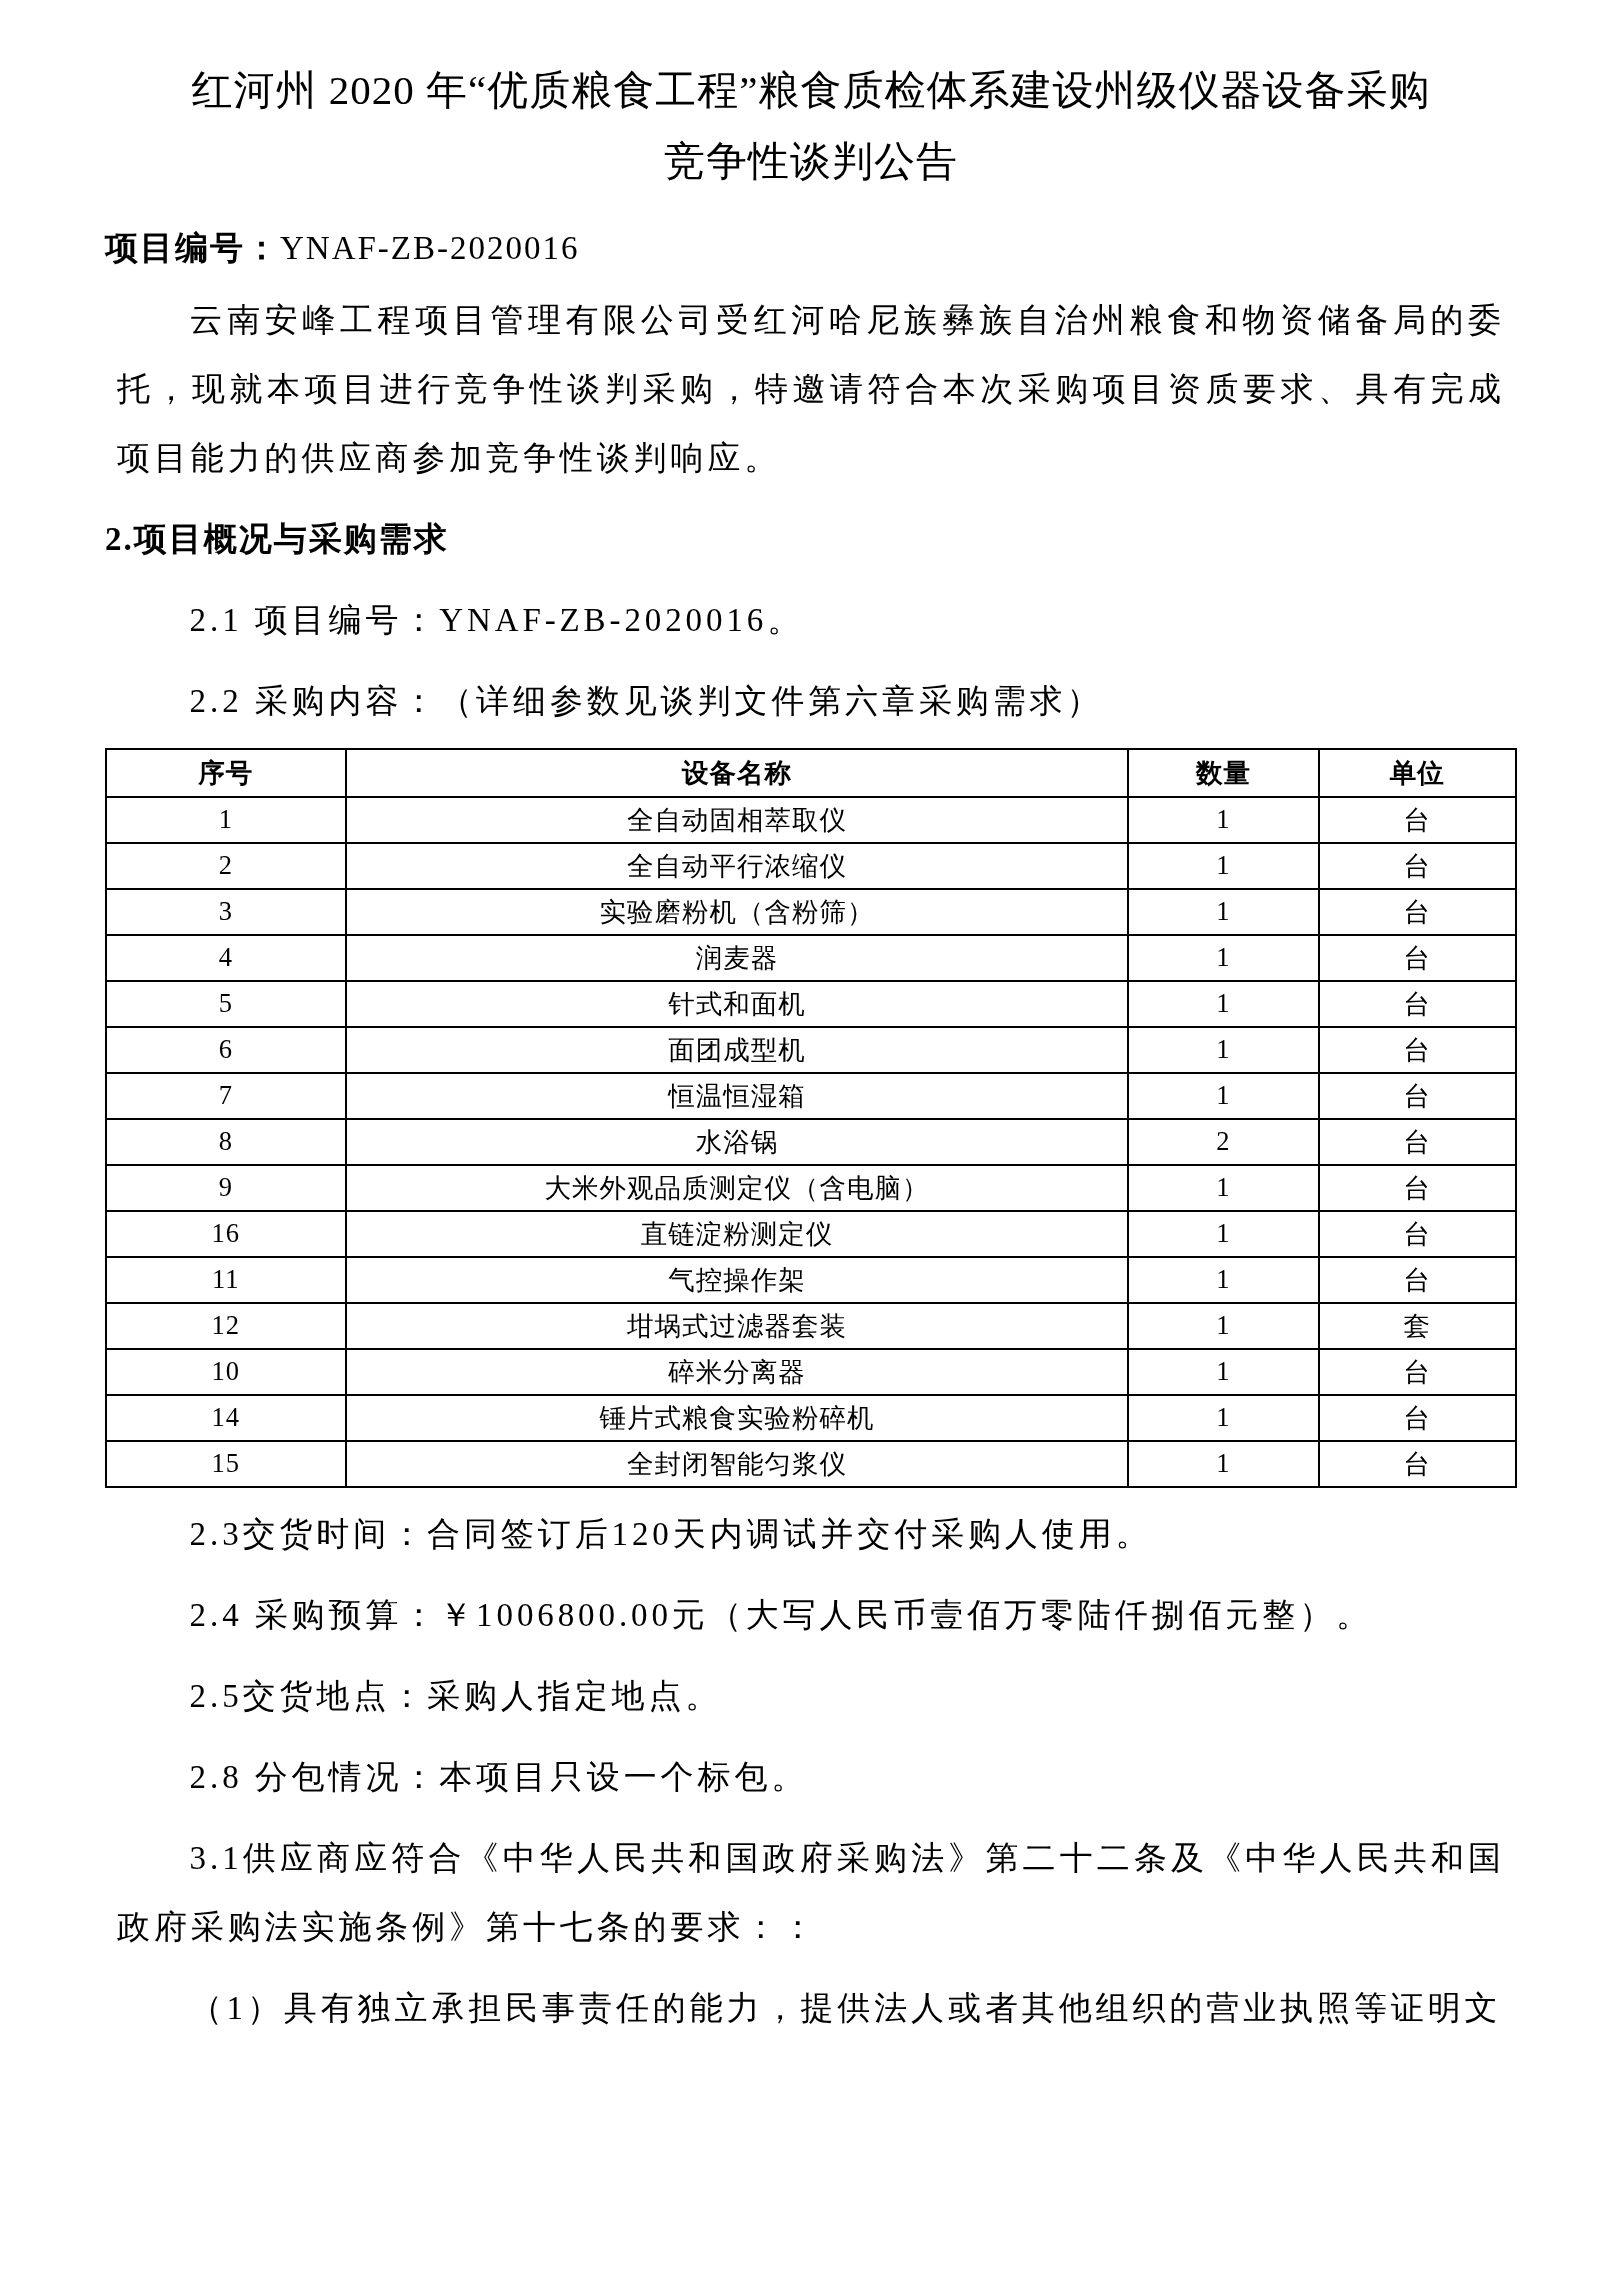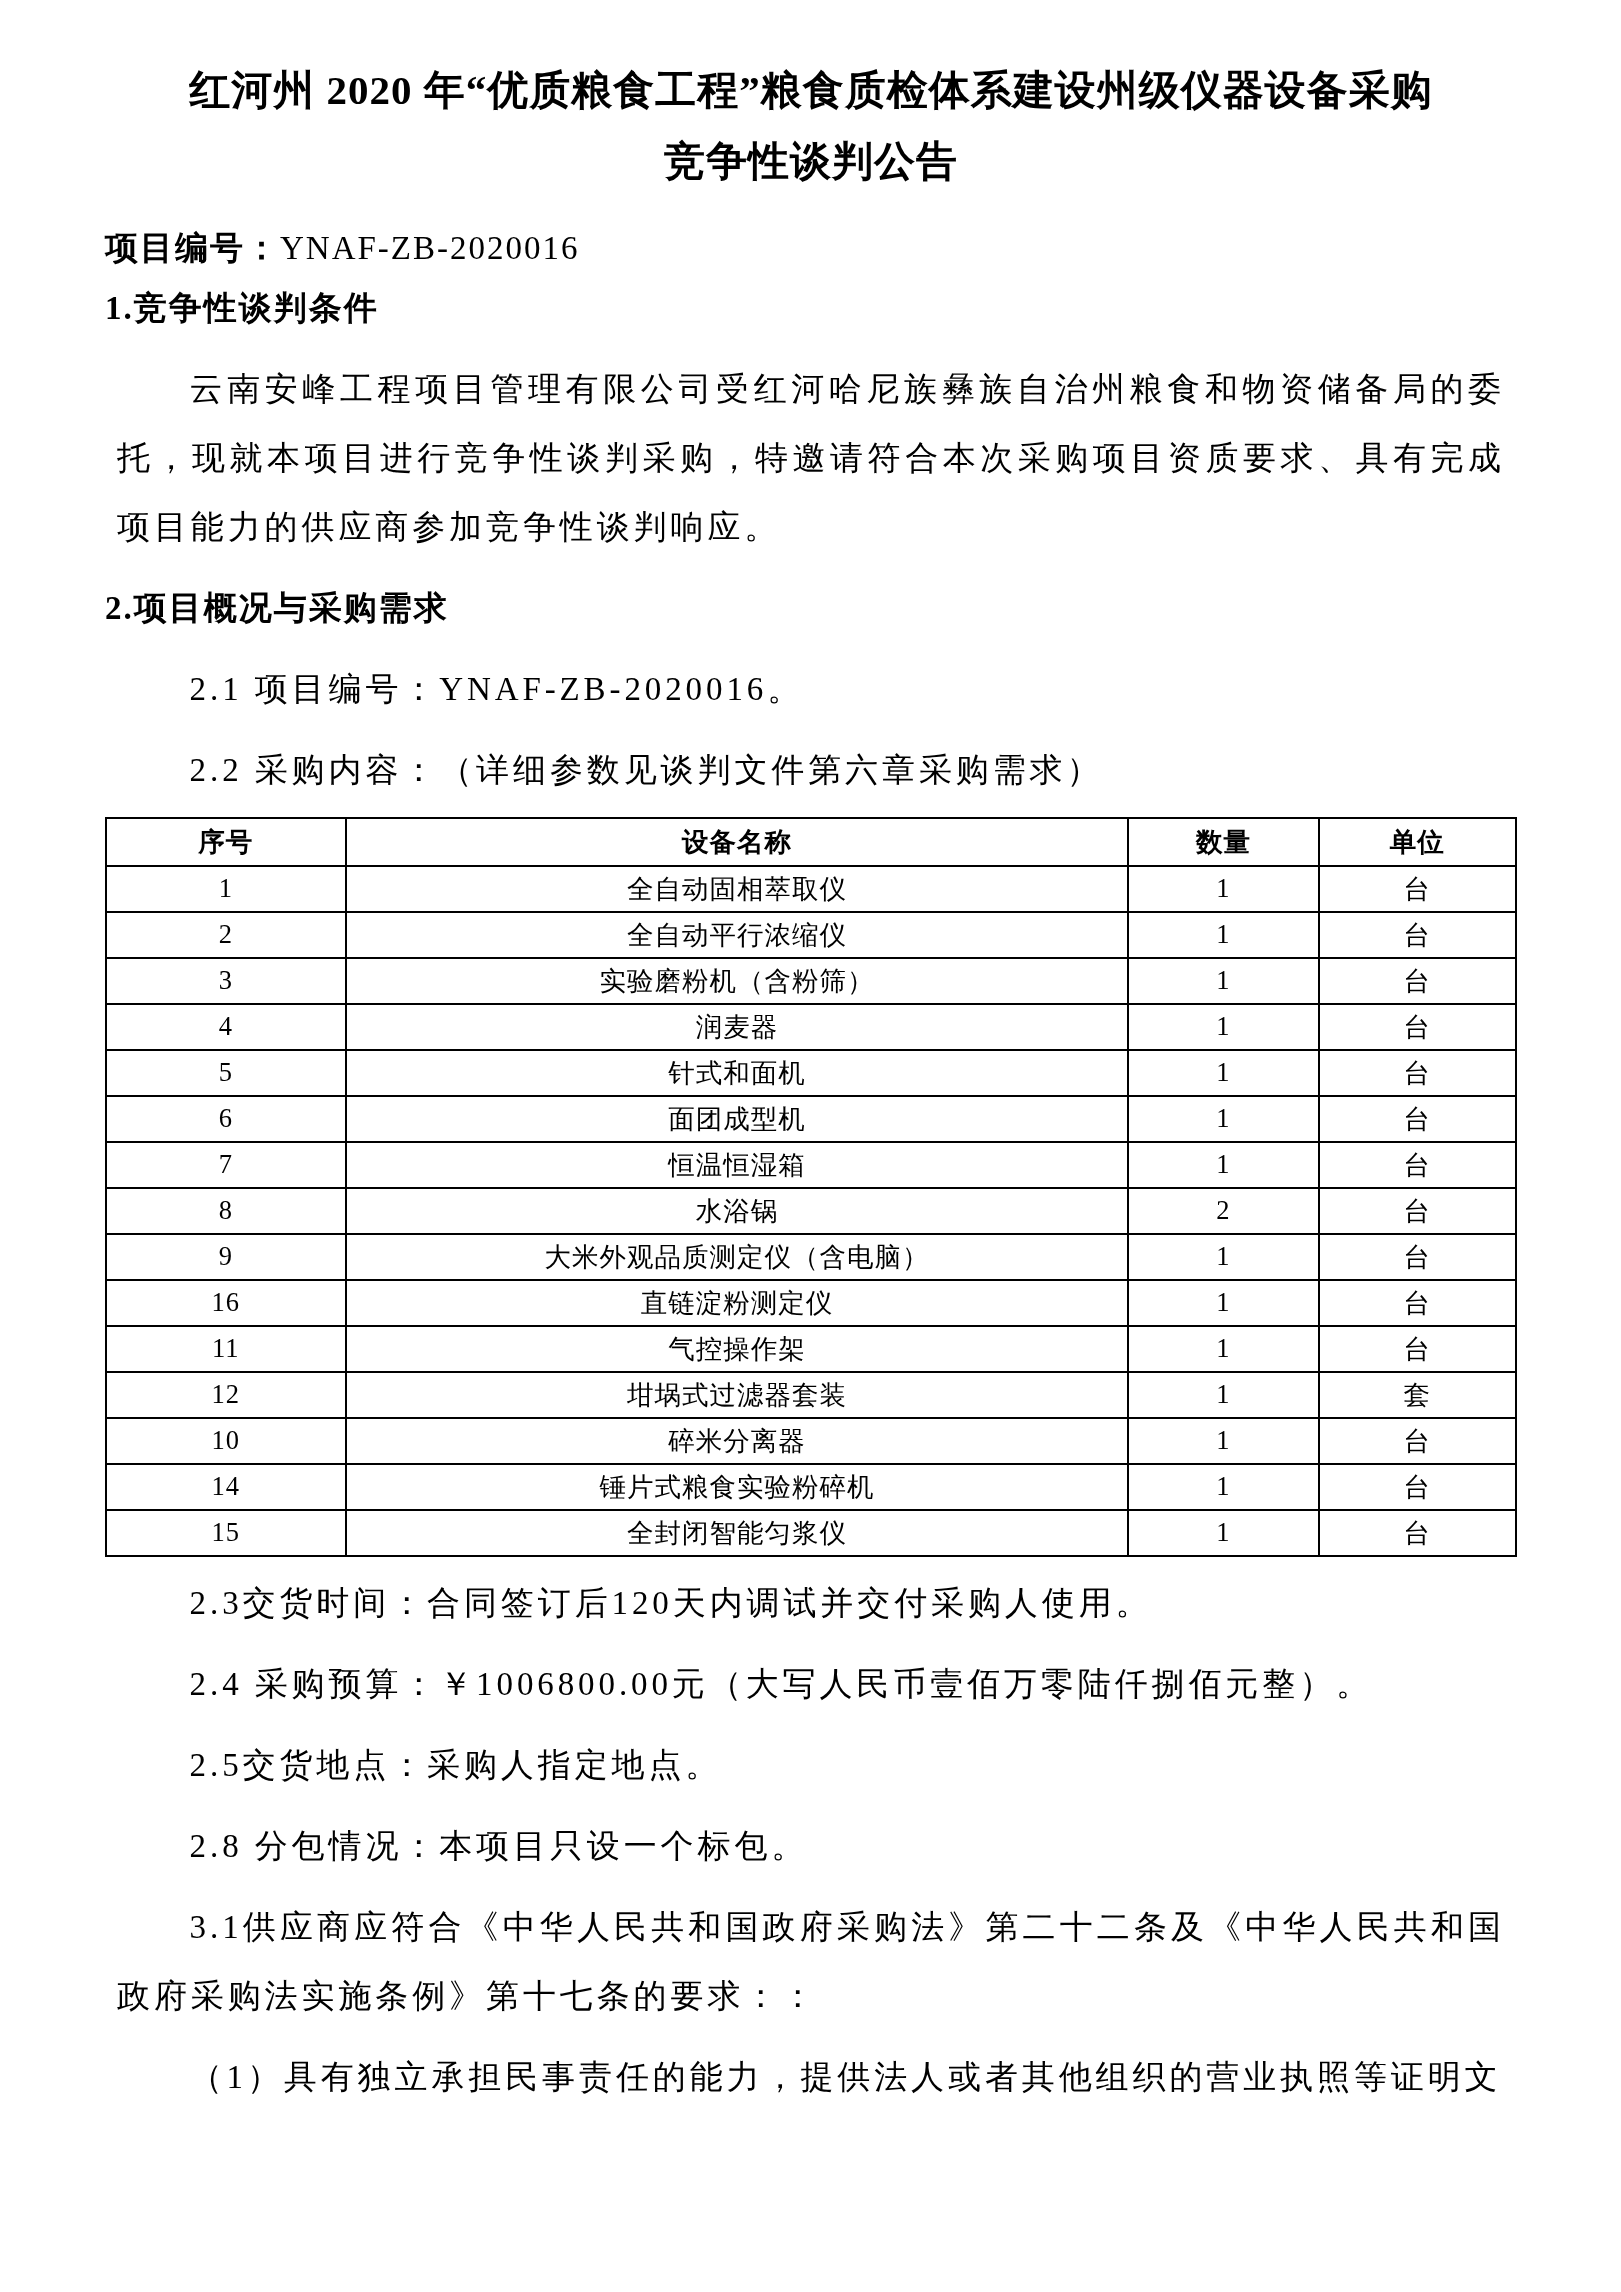--- a/index.html
+++ b/index.html
@@ -15,21 +15,21 @@
     background: #ffffff;
     color: #000000;
     font-family: "Liberation Serif", "DejaVu Serif", serif;
     box-sizing: border-box;
     padding: 55px 104px 39px 105px;
   }
   .doc-title {
     margin: 0;
     text-align: center;
     font-size: 41px;
-    font-weight: bold;
+    font-weight: normal;
     line-height: 71px;
     letter-spacing: 1px;
   }
   .project-line {
     margin: 25.5px 0 0 0;
     text-align: left;
     font-size: 33px;
     line-height: 51px;
     letter-spacing: 2px;
   }
@@ -78,21 +78,20 @@
 
 <div class="page">
 
   <h1 class="doc-title">红河州 2020 年“优质粮食工程”粮食质检体系建设州级仪器设备采购</h1>
   <h1 class="doc-title">竞争性谈判公告</h1>
 
   <div class="project-line">
     <span class="project-label">项目编号：</span><span class="project-value">YNAF-ZB-2020016</span>
   </div>
 
-  <h2 class="sec-heading">1.竞争性谈判条件</h2>
   <p class="body-par">云南安峰工程项目管理有限公司受红河哈尼族彝族自治州粮食和物资储备局的委托，现就本项目进行竞争性谈判采购，特邀请符合本次采购项目资质要求、具有完成项目能力的供应商参加竞争性谈判响应。</p>
 
   <h2 class="sec-heading">2.项目概况与采购需求</h2>
   <p class="body-par">2.1 项目编号：YNAF-ZB-2020016。</p>
   <p class="body-par">2.2 采购内容：（详细参数见谈判文件第六章采购需求）</p>
 
   <table class="equip-table">
     <colgroup>
       <col style="width:17%">
       <col style="width:55.5%">

